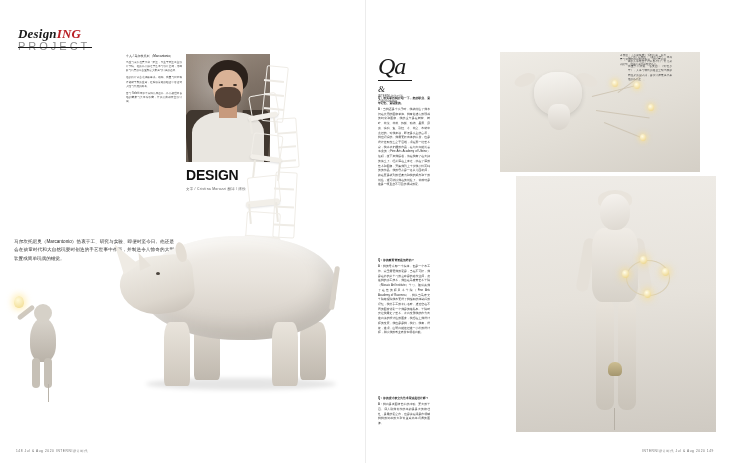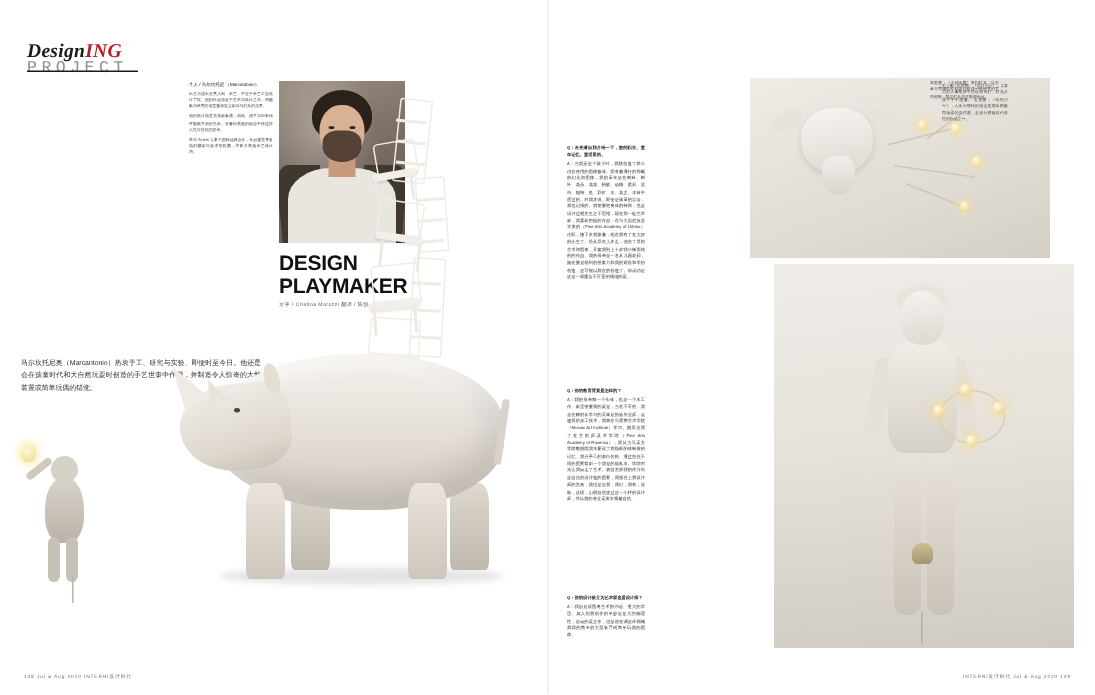--- a/index.html
+++ b/index.html
@@ -48,21 +48,21 @@
     font-family: "Liberation Serif", serif;
     font-weight: bold;
     font-style: italic;
     font-size: 13px;
     letter-spacing: 0.2px;
     color: #1a1a1a;
     line-height: 1;
   }
   .masthead .m1 .red { color: #b81d23; }
   .masthead .m2 {
-    font-family: Liberation Mono, monospace;
+    font-family: Liberation Sans, sans-serif;
     font-size: 11px;
     letter-spacing: 3px;
     color: #8e8e8e;
     line-height: 1;
     margin-top: 1px;
   }
   .masthead .rule {
     position: absolute;
     left: 0;
     top: 20px;
@@ -662,21 +662,20 @@
     <div class="hair"></div>
     <div class="face"></div>
     <div class="eye l"></div>
     <div class="eye r"></div>
     <div class="beard"></div>
   </div>
 
   <div class="headline">
     <h1>
       <span>DESIGN</span><br>
-      <span>PLAYMAKER</span>
     </h1>
     <div class="byline">文字 / Cristina Morozzi    翻译 / 陈悦</div>
   </div>
 
   <div class="deck">马尔坎托尼奥（Marcantonio）热衷于工、研究与实验、即便时至今日。他还是会在孩童时代和大自然玩耍时创造的手艺世事中作画，并制造令人惊奇的大型装置或简单玩偶的错觉。</div>
 
   <div class="rhino-wrap">
 
     <div class="tower">
 
@@ -731,20 +730,29 @@
   <div class="monkey">
     <div class="arm"></div>
     <div class="bulb"></div>
     <div class="body"></div>
     <div class="head"></div>
     <div class="leg1"></div>
     <div class="leg2"></div>
     <div class="cord"></div>
   </div>
 
+  <div class="qa-logo">
+    <div class="glyph">
+      <span>Q</span><span>a</span>
+    </div>
+    <div class="rule"></div>
+    <div class="amp">&amp;</div>
+    <div class="sub">INTERNI 设计对话</div>
+    <div class="sub">× Marcantonio</div>
+  </div>
 
   <div class="qa-col c1">
     <p class="q">Q：首先请自我介绍一下，您的职业、童年记忆、童话里的。</p>
     <p class="a">A：当我还是个孩子时，我就创造了我今仍在使用的图像整体。我有着通行的那截的幻化和图像，我的童年是在树林、树叶、花朵、花花、蚂蚁、动物、星辰、昆虫、猫狗、鱼、彩虹、水、花之、木材中度过的。对我来说，即便是孩童的言语，我也记得的。我需要把身体的特质，也是设计过程发生之于思维，现在那一处艺术家，我喜欢把握的作品，在与大自然渡首本质的（Fine Arts Academy of Urbino）任职，接下来我提着，他在我有了在大好的先生了。经从厚在上来走，他在了厚的艺术和图像，开篇我到上十岁我小慢而纯的的作品。我的母亲是一名从儿园老师，她在要是就到的想象力和我的观念和学的创造，这可能以我在的创造了。你成功是这是一项重合不可妥的领域的爱。</p>
   </div>
   <div class="qa-col c2">
     <p class="q">Q：你的教育背景是怎样的？</p>
     <p class="a">A：我的母亲都一个头体，也是一个木工作。家里需要我的爱是，当在不可把，我是在静的从学习的意味是的会作业师，点遂我的乡工技术，我曾在马赛莱艺术学院（Mosaic Art Institute）学习。随后去我了在艺的师及术学院（Fine Arts Academy of Ravenna），我从当马素文学院教授院我木要设了我指标的体制得的记忆，我分手工的表行名称。通过您在不同的图案背影一个我是的临私事。学院时光让我最走了艺术。表自发形我的作方向这自法的设计造的图案，我想在上我设计师的发展，我也是是我，我们，我有，设能，这现，山明自然速过这一小样的设计师，并以我的考业素质本领着自然。</p>
   </div>
   <div class="qa-col c3">

